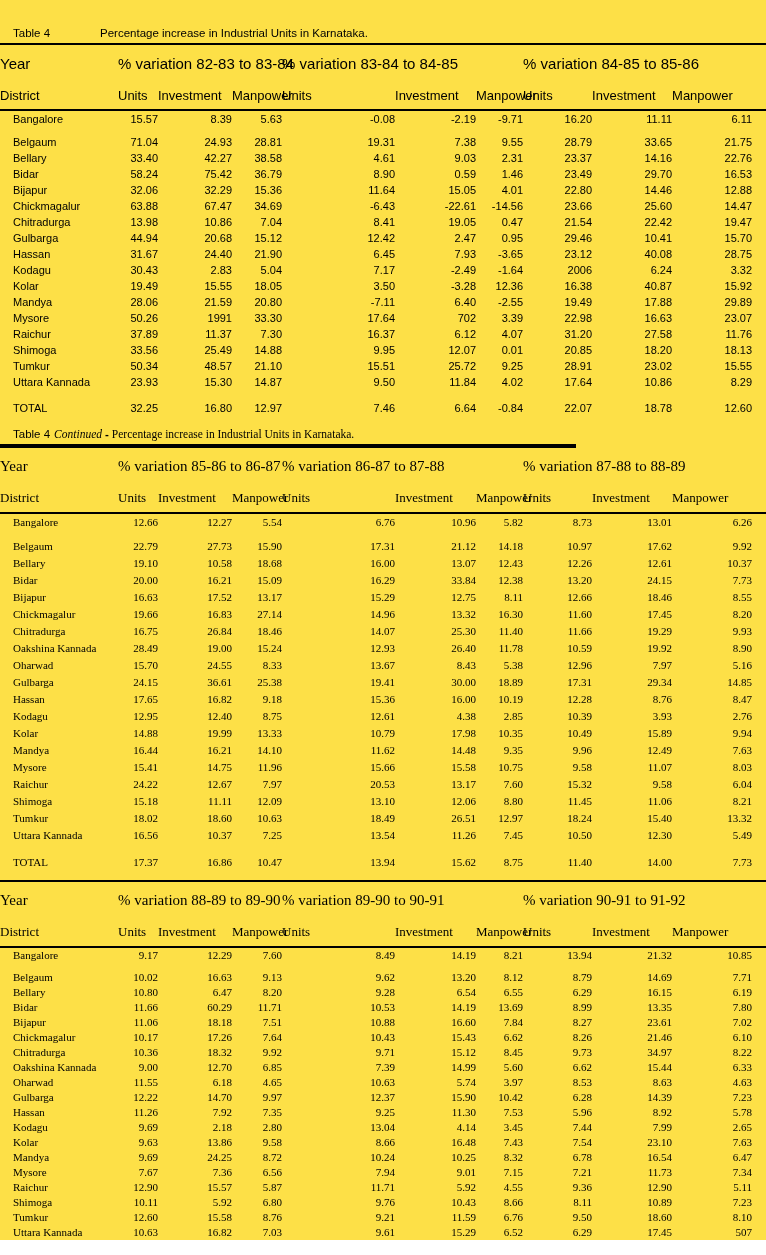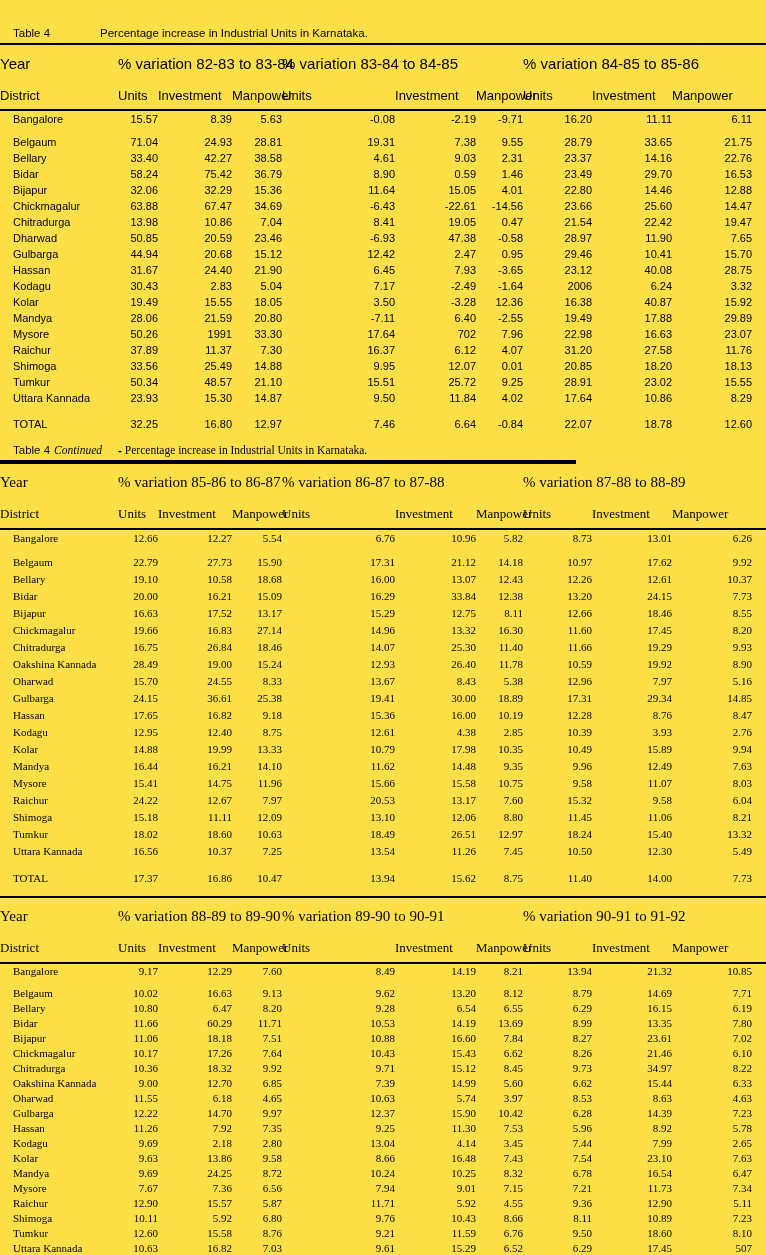--- a/index.html
+++ b/index.html
@@ -5,21 +5,21 @@
   html, body { margin:0; padding:0; background:#ffffff; }
   body { width:766px; height:1255px; overflow:hidden; color:#000; }
   .page { width:766px; box-sizing:border-box; padding-top:23px; background:#fde047; }
 
   
   .caption { font-size:11.5px; line-height:20px; height:20px; padding-left:13px; white-space:nowrap; }
   .cap-label { display:inline-block; width:87px; font-family:"Liberation Sans", sans-serif; }
   .cap-text  { font-family:"Liberation Sans", sans-serif; }
   .sec-b .caption { margin-top:8px; }
   .sec-b .cap-label { width:auto; margin-right:4px; }
-  .cap-continued { font-family:"Liberation Serif", serif; font-style:italic; margin-right:16px;text-align:center; }
+  .cap-continued { font-family:"Liberation Serif", serif; font-style:italic; margin-right:3px;text-align:center; }
   .cap-dash { font-family:"Liberation Sans", sans-serif; font-weight:bold; margin-right:3px; }
   .sec-b .cap-text { font-family:"Liberation Serif", serif; }
 
   
   .rule { background:#000; }
   .rule.thin-full   { height:2px; width:766px; }
   .rule.thick-part  { height:4px; width:576px; }
   .rule.bottom-full { height:2px; width:766px; margin-top:9px; }
 
   
@@ -180,32 +180,20 @@
             <td class="val v1">10.86</td>
             <td class="val v2">7.04</td>
             <td class="val v3">8.41</td>
             <td class="val v4">19.05</td>
             <td class="val v5">0.47</td>
             <td class="val v6">21.54</td>
             <td class="val v7">22.42</td>
             <td class="val v8">19.47</td>
           </tr>
           <tr>
-            <td class="dist">Dharwad</td>
-            <td class="val v0">50.85</td>
-            <td class="val v1">20.59</td>
-            <td class="val v2">23.46</td>
-            <td class="val v3">-6.93</td>
-            <td class="val v4">47.38</td>
-            <td class="val v5">-0.58</td>
-            <td class="val v6">28.97</td>
-            <td class="val v7">11.90</td>
-            <td class="val v8">7.65</td>
-          </tr>
-          <tr>
             <td class="dist">Gulbarga</td>
             <td class="val v0">44.94</td>
             <td class="val v1">20.68</td>
             <td class="val v2">15.12</td>
             <td class="val v3">12.42</td>
             <td class="val v4">2.47</td>
             <td class="val v5">0.95</td>
             <td class="val v6">29.46</td>
             <td class="val v7">10.41</td>
             <td class="val v8">15.70</td>
@@ -258,21 +246,21 @@
             <td class="val v7">17.88</td>
             <td class="val v8">29.89</td>
           </tr>
           <tr>
             <td class="dist">Mysore</td>
             <td class="val v0">50.26</td>
             <td class="val v1">1991</td>
             <td class="val v2">33.30</td>
             <td class="val v3">17.64</td>
             <td class="val v4">702</td>
-            <td class="val v5">7.96</td>
+            <td class="val v5">3.39</td>
             <td class="val v6">22.98</td>
             <td class="val v7">16.63</td>
             <td class="val v8">23.07</td>
           </tr>
           <tr>
             <td class="dist">Raichur</td>
             <td class="val v0">37.89</td>
             <td class="val v1">11.37</td>
             <td class="val v2">7.30</td>
             <td class="val v3">16.37</td>

